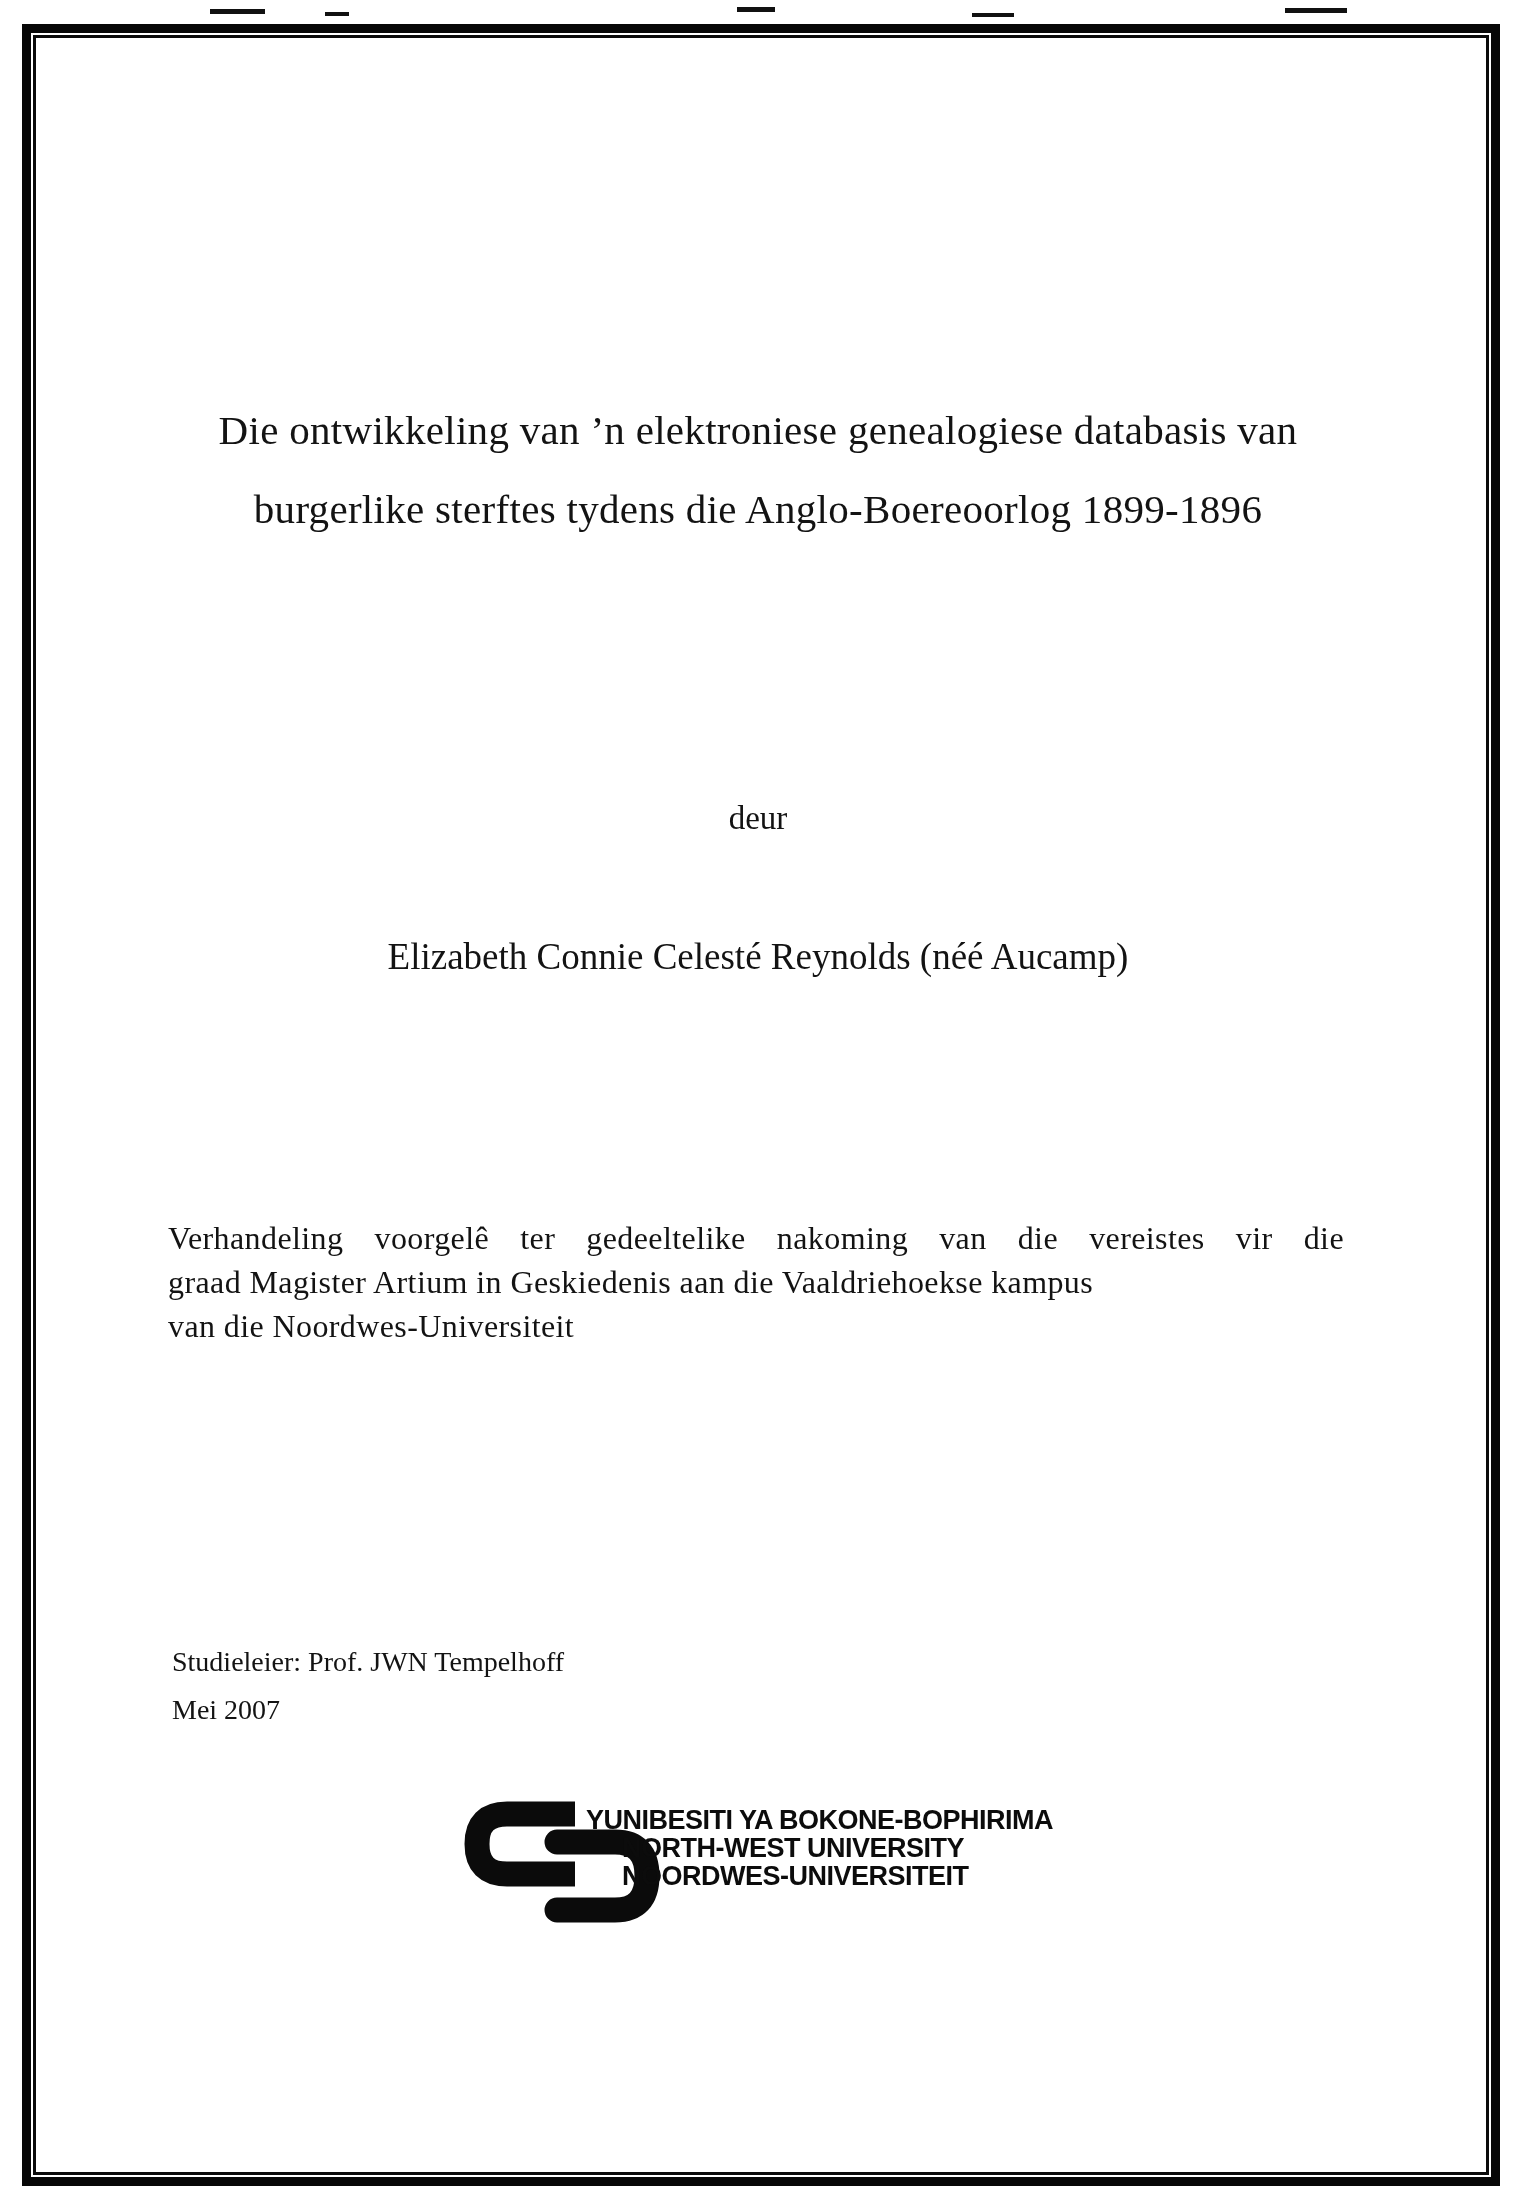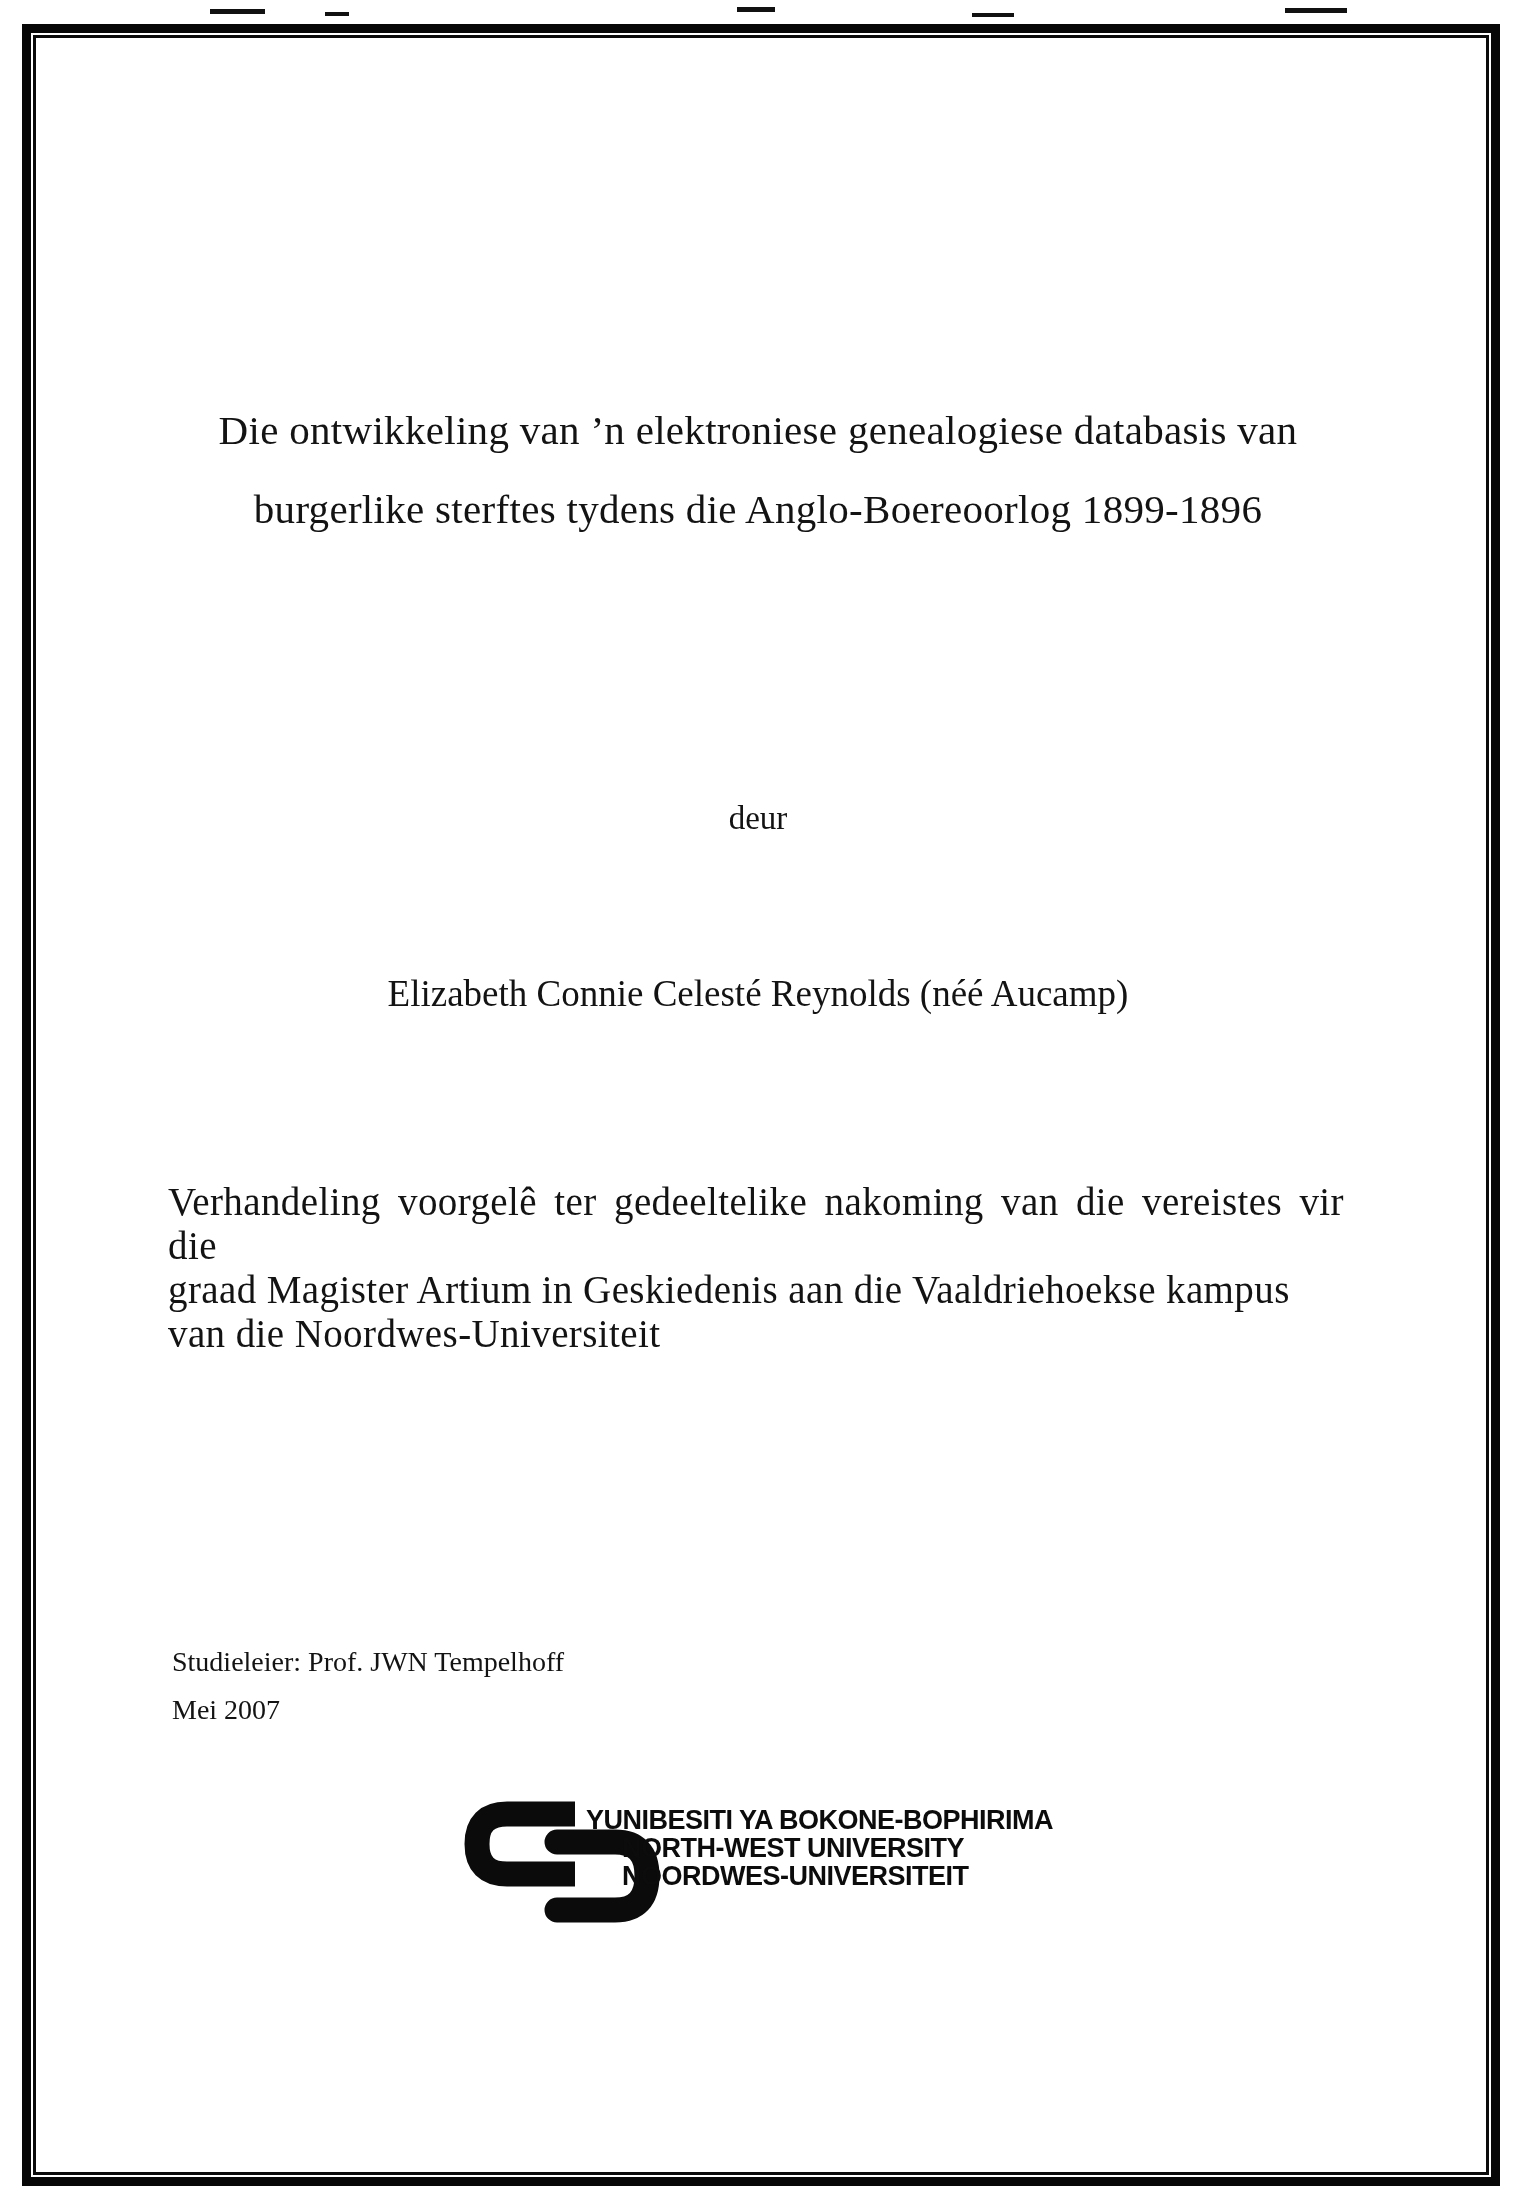--- a/index.html
+++ b/index.html
@@ -53,29 +53,29 @@
     top: 391px;
     font-size: 41px;
     line-height: 79px;
     letter-spacing: 0.3px;
   }
   .byline {
     top: 800px;
     font-size: 33px;
   }
   .author-name {
-    top: 972px;
+    top: 935px;
     font-size: 37px;
   }
   .degree-statement {
     position: absolute;
     left: 168px;
-    top: 1180px;
+    top: 1216px;
     width: 1176px;
-    font-size: 39px;
+    font-size: 32px;
     line-height: 44px;
     letter-spacing: 0.4px;
     text-align: left;
   }
   .degree-statement .justified {
     text-align: justify;
     text-align-last: justify;
   }
   .degree-statement .italic {
   }

